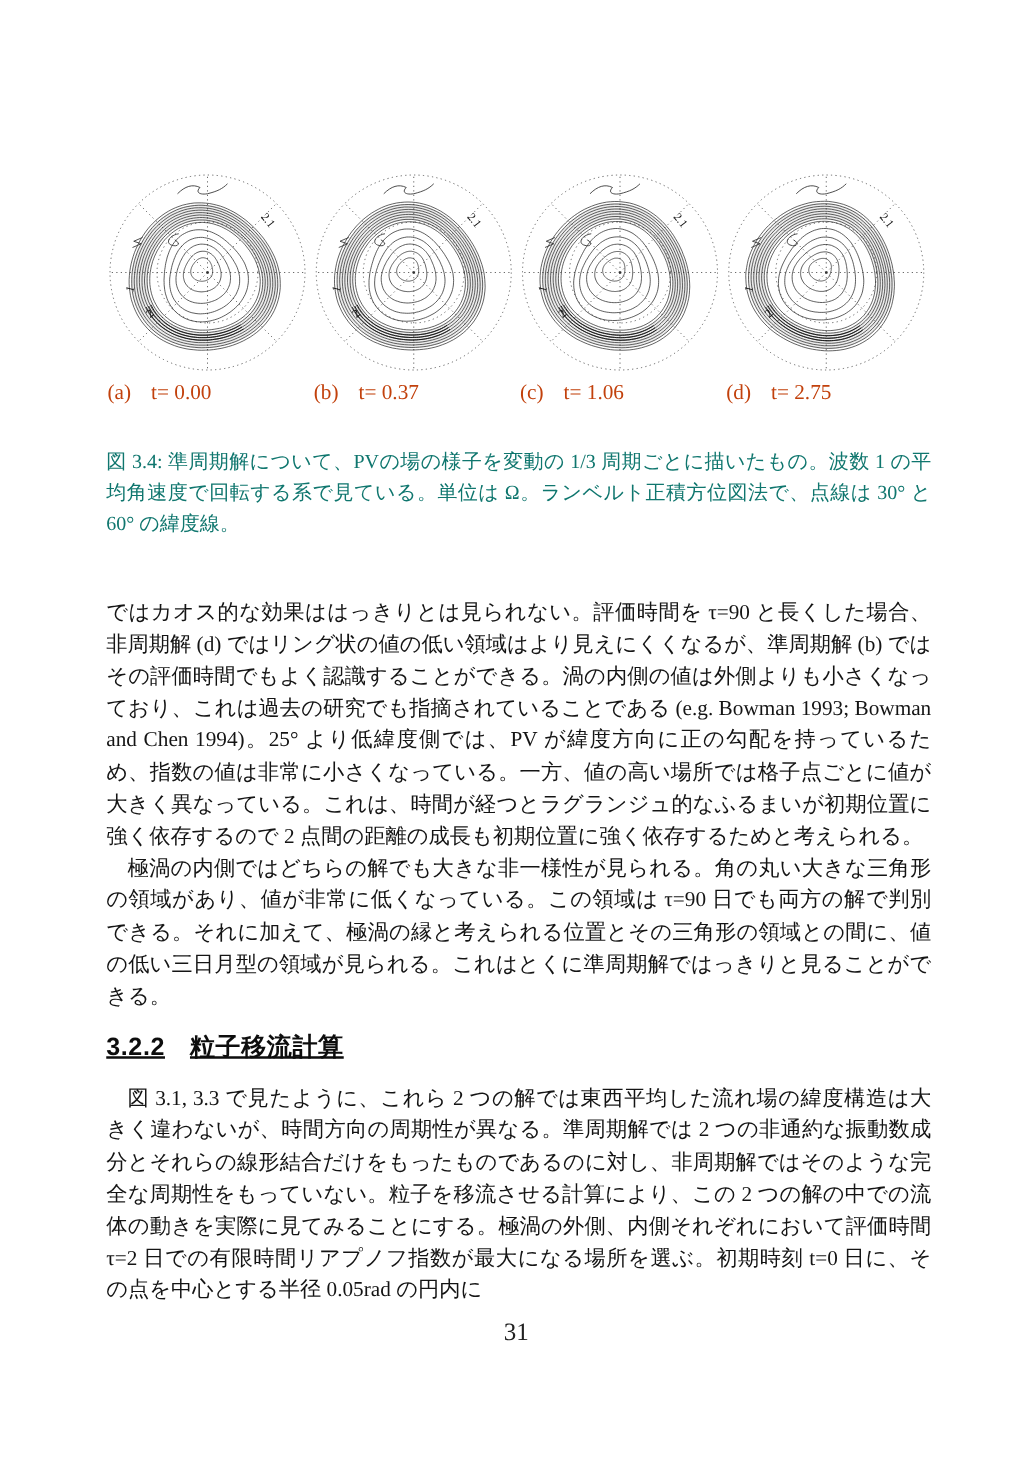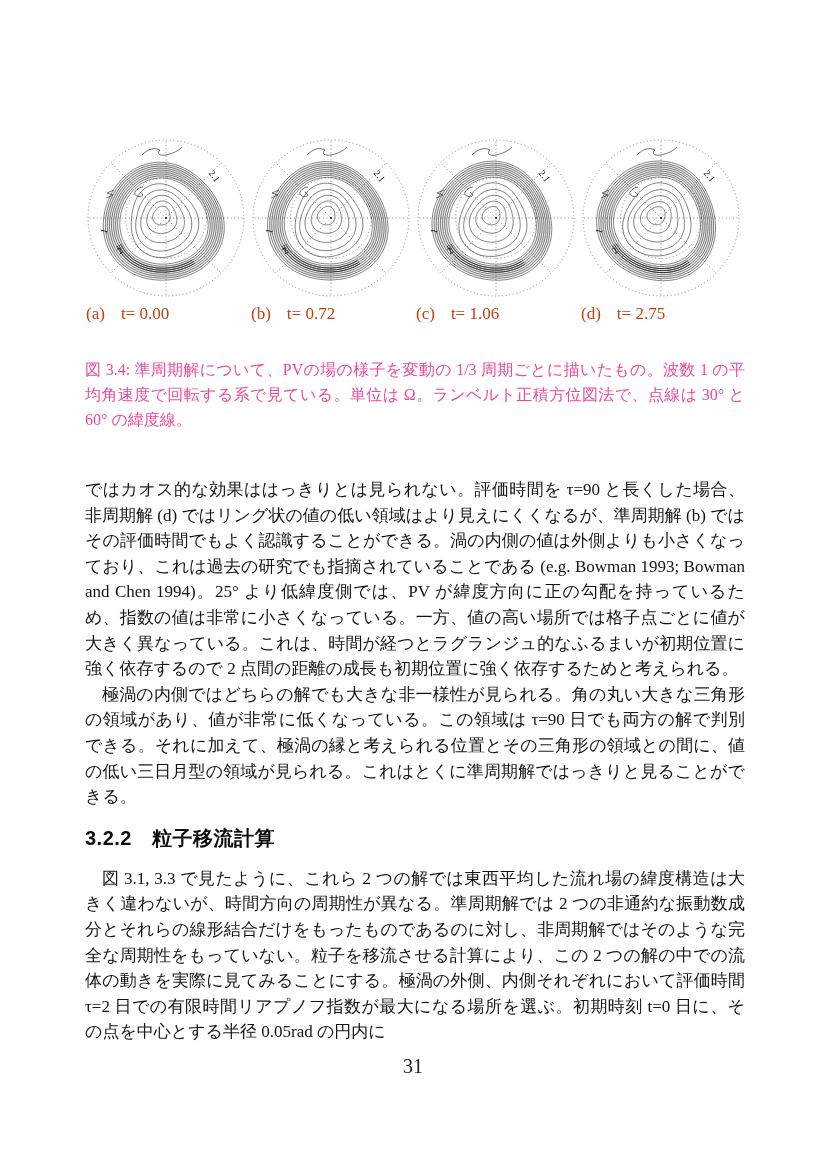--- a/index.html
+++ b/index.html
@@ -4,27 +4,27 @@
 <style>
   html,body{margin:0;padding:0;background:#ffffff;}
   .page{position:relative;width:826px;height:1169px;background:#ffffff;
         font-family:"Liberation Serif", serif;color:#111;overflow:hidden;}
   .panels{position:absolute;left:84px;top:134px;display:flex;}
   .panel{width:165px;display:flex;flex-direction:column;align-items:flex-start;}
   svg.plot{display:block;}
   .panel-label{margin-top:4px;padding-left:2px;font-size:17px;color:#c2410c;white-space:nowrap;}
   .panel-label .tag{margin-right:16px;}
   .caption{position:absolute;left:85px;top:357px;width:660px;
-           font-size:16px;line-height:25px;text-align:justify;color:#ec4899;}
+           font-size:16px;line-height:25px;text-align:justify;color:#0f766e;}
   .text-col{position:absolute;left:85px;top:477px;width:660px;
             font-size:17px;line-height:25.6px;text-align:justify;color:#141414;}
   .text-col p{margin:0;text-indent:1em;}
   .text-col p.noindent{text-indent:0;}
   h2.section{font-family:"Liberation Sans", sans-serif;font-size:20px;font-weight:bold;
-             color:#0d0d0d;margin:15px 0 15px 0;line-height:26px;letter-spacing:0.5px;}
+             color:#0d0d0d;margin:15px 0 15px 0;line-height:26px;letter-spacing:0.5px;text-decoration:underline;}
   h2.section .sec-num{margin-right:20px;}
   .pageno{position:absolute;top:1055px;left:0;width:826px;text-align:center;
           font-size:20px;color:#222;}
 </style>
 </head>
 <body>
 
 <div class="page">
 
   <div class="panels">
@@ -115,21 +115,21 @@
           <g stroke="#333" stroke-width="0.7" fill="none">
             <path d="M -24 -63 C -18 -69 -12 -71 -6 -68 C -10 -64 -6 -62 0 -63 C 8 -65 12 -67 16 -71"></path>
             <path d="M -60 -20 l 7 -3 l -6 -2 l 7 -3"></path>
             <path d="M -23 -31 c -7 1 -11 7 -6 9 c 5 2 8 -1 3 -4"></path>
           </g>
           <circle cx="0" cy="0" r="1" fill="#333"></circle>
           <text transform="translate(46 -40) rotate(52)" font-size="9.5" fill="#111" text-anchor="middle" font-family="&quot;Liberation Serif&quot;, serif">2.1</text>
           <text transform="translate(-59 14) rotate(-75)" font-size="9.5" fill="#111" text-anchor="middle" font-family="&quot;Liberation Serif&quot;, serif">1</text>
           <text transform="translate(-44 35) rotate(-42)" font-size="9.5" fill="#111" text-anchor="middle" font-family="&quot;Liberation Serif&quot;, serif">2</text>
         </svg>
-        <div class="panel-label"><span class="tag">(b)</span><span class="time">t= 0.72</span></div>
+        <div class="panel-label"><span class="tag">(b)</span><span class="time">t= 0.37</span></div>
       </div>
       <div class="panel">
         <svg width="164" height="166" viewBox="-82 -84 164 166" class="plot">
           <g stroke="#555" stroke-width="0.7" fill="none" stroke-dasharray="1 2.6">
             <circle cx="0" cy="0" r="78"></circle>
             <circle cx="0" cy="0" r="40.4"></circle>
             <line x1="0" y1="0" x2="78.0" y2="0.0"></line>
             <line x1="0" y1="0" x2="55.2" y2="55.2"></line>
             <line x1="0" y1="0" x2="0.0" y2="78.0"></line>
             <line x1="0" y1="0" x2="-55.2" y2="55.2"></line>

